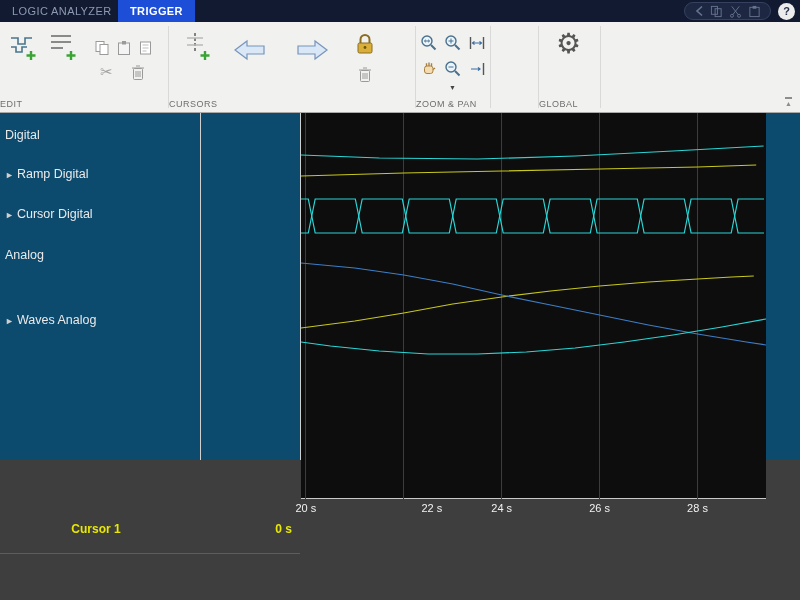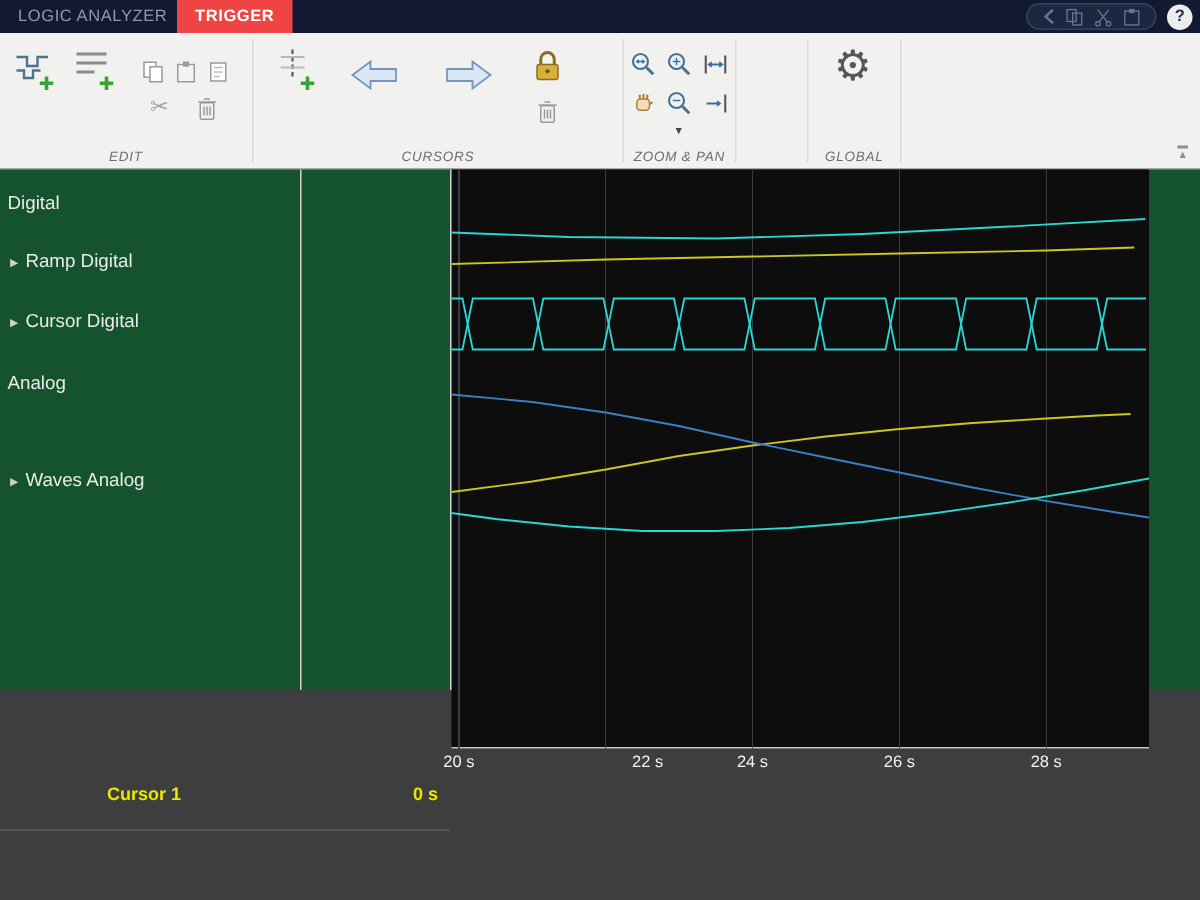--- a/index.html
+++ b/index.html
@@ -7,46 +7,46 @@
   body {
     width:800px; height:600px; position:relative; overflow:hidden;
     background:#3e3e3e; font-family:"Liberation Sans", sans-serif;
     -webkit-font-smoothing:antialiased;
   }
 
   
   .titlebar { position:absolute; top:0; left:0; width:800px; height:22px; background:#111a30; }
   .tab { position:absolute; top:0; height:22px; line-height:22px; font-size:11px; letter-spacing:.4px; padding:0 12px; cursor:default;text-align:right; }
   .tab-inactive { left:0; color:#8e99b3; }
-  .tab-active { left:118px; color:#ffffff; font-weight:bold; background:#ef4444; }
+  .tab-active { left:118px; color:#ffffff; font-weight:bold; background:#1d4ed8; }
   .titlebar-right { position:absolute; right:5px; top:2px; height:18px; display:flex; align-items:center; gap:7px; }
   .qat { display:flex; align-items:center; gap:6px; background:#1d2742; border:1px solid #35425f; border-radius:9px; padding:1px 9px; height:18px; }
   .help-btn { width:17px; height:17px; border-radius:50%; background:#ececec; color:#26304a; font-size:11px; font-weight:bold; text-align:center; line-height:17px; cursor:default; }
 
   
   .ribbon { position:absolute; top:22px; left:0; width:800px; height:91px; background:#f1f1ef; border-bottom:1px solid #a9a9a9; }
   .group { position:absolute; top:0; height:90px; }
   .g-edit    { left:0;     width:168px; }
   .g-cursors { left:169px; width:246px; }
   .g-zoom    { left:416px; width:74px;  }
   .g-find    { left:491px; width:47px;  }
   .g-global  { left:539px; width:61px;  }
   .gsep { position:absolute; top:4px; height:82px; width:1px; background:#d9d9d9; }
   .s1{left:168px}.s2{left:415px}.s3{left:490px}.s4{left:538px}.s5{left:600px}
-  .group-label { position:absolute; bottom:3px; left:0; right:0; text-align:center; font-size:9px; color:#6e6e6e; letter-spacing:.5px; white-space:nowrap;font-style:italic; }
+  .group-label { position:absolute; bottom:3px; left:0; right:0; text-align:left; font-size:9px; color:#6e6e6e; letter-spacing:.5px; white-space:nowrap; }
   .icon { position:absolute; line-height:0; cursor:default; }
   .glyph { line-height:1; display:inline-block; }
   .scissors { font-size:15px; color:#a3a3a3; }
   .gear { font-size:28px; color:#565656; }
   .caret { font-size:7px; color:#444; }
   .collapse-btn { position:absolute; right:8px; bottom:5px; color:#8d8d8d; font-size:7px; line-height:1;
                   border-top:2px solid #8d8d8d; padding-top:1px; cursor:default; }
 
   
-  .main { position:absolute; top:113px; left:0; width:800px; height:347px; background:#14532d; }
+  .main { position:absolute; top:113px; left:0; width:800px; height:347px; background:#0c4a6e; }
   .names-col  { position:absolute; left:0;     top:0; width:200px; height:100%; }
   .values-col { position:absolute; left:200px; top:0; width:100px; height:100%; }
   .vline { position:absolute; top:0; bottom:0; width:1px; background:#cfcfcf; }
   .v200 { left:200px; } .v300 { left:300px; }
   .plot { position:absolute; left:301px; top:0; width:465px; height:386px; background:#0d0d0d; border-bottom:1px solid #c9c9c9; }
   .plot svg { display:block; }
   .axis { position:absolute; left:301px; top:388px; width:465px; height:16px; }
   .tick { position:absolute; top:1px; transform:translateX(-50%); font-size:11px; color:#f2f2f2; white-space:nowrap; }
 
   .channel { position:absolute; left:5px; font-size:12.5px; color:#eaeaea; white-space:nowrap; cursor:default; }

